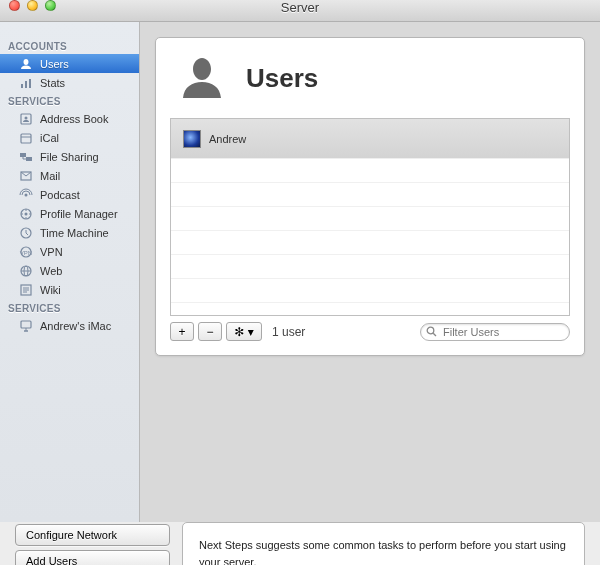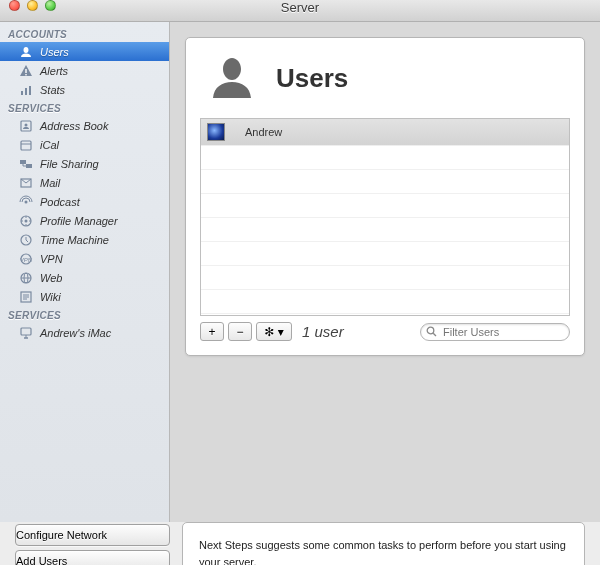--- a/index.html
+++ b/index.html
@@ -28,26 +28,25 @@
 .title {
   position: absolute; left:0; right:0; text-align:center;
   font-size: 13px; color: #3a3a3a; text-shadow: 0 1px 0 #fff;
   pointer-events: none;
 }
 .main-area {
   display: flex;
   height: 500px;
 }
 .sidebar {
-  width: 170px;
+  width: 140px;
   background: linear-gradient(#e7ebf0, #dfe3e8);
   border-right: 1px solid #b8b8b8;
-  padding-top: 3px;
+  padding-top: 15px;
   overflow-y: auto;
-  font-style: italic;
 }
 .section-header {
   font-size: 10px; color: #768090; font-weight: bold;
   padding: 4px 8px 2px 8px;
   text-shadow: 0 1px 0 #fff;
   letter-spacing: 0.3px;
 }
 .sb-item {
   display: flex; align-items: center;
   padding: 2px 8px 2px 18px;
@@ -93,23 +92,23 @@
 .user-list-box {
   border: 1px solid #bfbfbf;
   margin: 0 14px;
   border-radius: 0;
   height: 198px;
   overflow: hidden;
   background: #fff;
 }
 .user-row {
   display: flex; align-items: center;
-  height: 27px;
-  padding: 0 6px;
-  gap: 20px;
+  height: 40px;
+  padding: 0 12px;
+  gap: 8px;
   border-bottom: 1px solid #eee;
 }
 .user-row.selected {
   background: linear-gradient(#e2e2e2, #d3d3d3);
 }
 .user-row .uimg {
   width: 18px; height: 18px;
   background: radial-gradient(circle at 40% 40%, #8ab8ff, #1a3a9a 60%, #0a1a4a);
   border: 1px solid #888;
 }
@@ -124,21 +123,21 @@
   width: 24px; height: 19px;
   background: linear-gradient(#fdfdfd, #e8e8e8);
   border: 1px solid #a8a8a8;
   border-radius: 3px;
   font-size: 12px;
   display:inline-flex; align-items:center; justify-content:center;
   cursor: pointer;
   text-shadow: 0 1px 0 #fff;
 }
 .tb-btn.wide { width: 36px; }
-.tb-count { font-size: 15px; color: #444; margin-left: 6px; font-style: italic; }
+.tb-count { font-size: 12px; color: #444; margin-left: 6px; }
 .tb-spacer { flex:1; }
 .search-wrap {
   position: relative;
   width: 150px;
 }
 .search-wrap input {
   width: 100%; height: 18px;
   border: 1px solid #b5b5b5;
   border-radius: 10px;
   padding: 0 6px 0 22px;
@@ -156,21 +155,21 @@
   padding: 0 15px;
 }
 .btn-col { width: 155px; display:flex; flex-direction:column; gap:4px; padding-top:2px;}
 .action-btn {
   height: 22px;
   background: linear-gradient(#fdfdfd, #e6e6e6);
   border: 1px solid #a0a0a0;
   border-radius: 4px;
   font-size: 11px;
   text-align: left;
-  padding: 0 0;
+  padding: 0 10px;
   cursor: pointer;
   text-shadow: 0 1px 0 #fff;
   box-shadow: 0 1px 0 rgba(255,255,255,0.6), inset 0 1px 0 rgba(255,255,255,0.7);
 }
 .nextsteps-panel {
   flex:1;
   background: #fff;
   border: 1px solid #b5b5b5;
   border-radius: 5px;
   padding: 14px 16px;
@@ -195,30 +194,20 @@
 <div class="main-area">
   <div class="sidebar" id="sidebar">
       <div class="section-header">ACCOUNTS</div>
       <div class="sb-item selected">
         <span class="ic">
           <svg width="14" height="14" viewBox="0 0 14 14">
             <path fill="#fff" d="M7 2c1.5 0 2.5 1.3 2.5 3S8.5 8 7 8 4.5 6.7 4.5 5 5.5 2 7 2zm0 6.5c3 0 5 1.5 5 3.5H2c0-2 2-3.5 5-3.5z"></path>
           </svg>
         </span>
         <span class="lbl">Users</span>
-      </div>
-      <div class="sb-item">
-        <span class="ic">
-          <svg width="14" height="14" viewBox="0 0 14 14">
-            <path fill="#7a8aa0" d="M7 1l6 11H1z"></path>
-            <rect x="6.3" y="5" width="1.4" height="4" fill="#fff"></rect>
-            <rect x="6.3" y="10" width="1.4" height="1.4" fill="#fff"></rect>
-          </svg>
-        </span>
-        <span class="lbl">Alerts</span>
       </div>
       <div class="sb-item">
         <span class="ic">
           <svg width="14" height="14" viewBox="0 0 14 14">
             <rect x="2" y="8" width="2" height="4" fill="#7a8aa0"></rect>
             <rect x="6" y="5" width="2" height="7" fill="#7a8aa0"></rect>
             <rect x="10" y="3" width="2" height="9" fill="#7a8aa0"></rect>
           </svg>
         </span>
         <span class="lbl">Stats</span>

